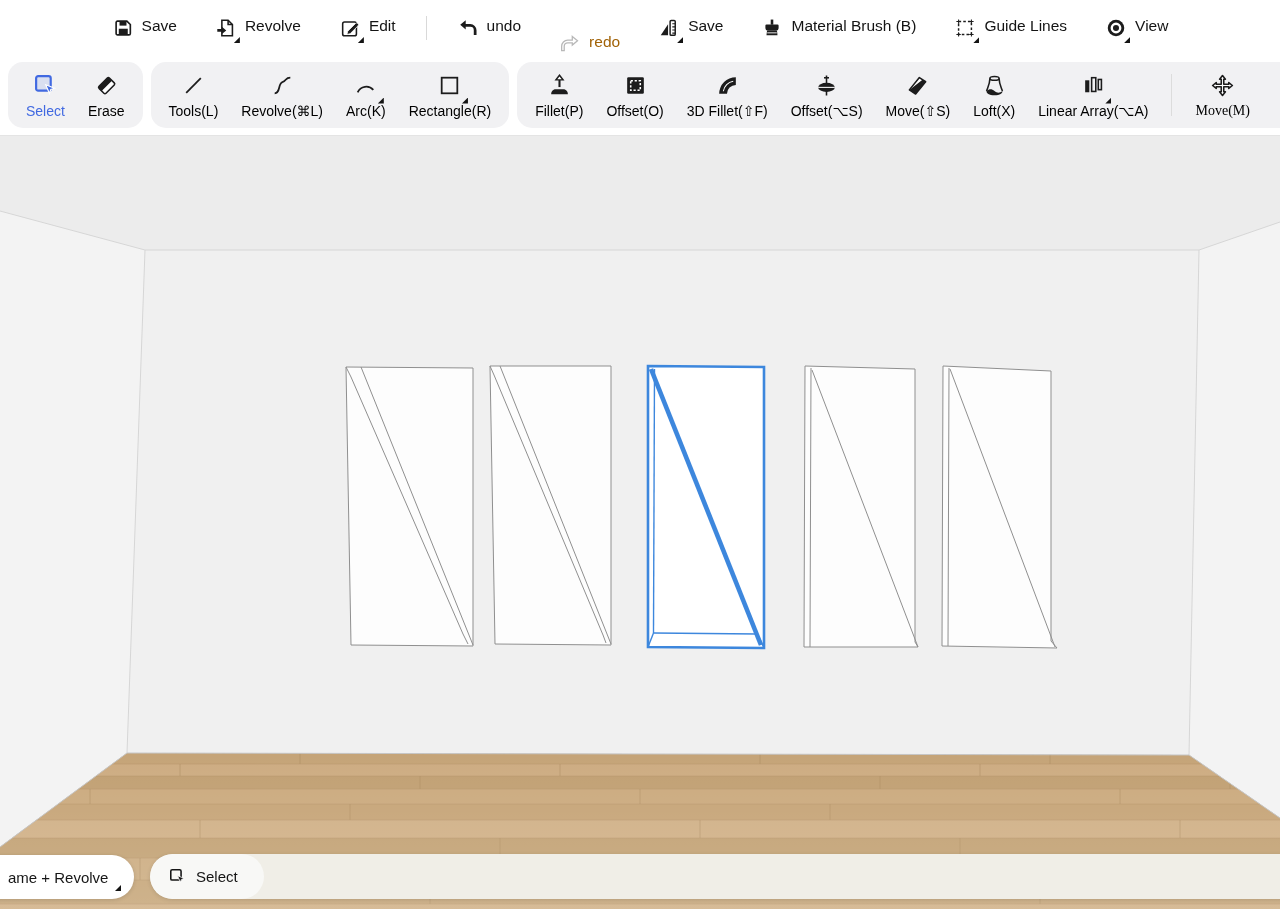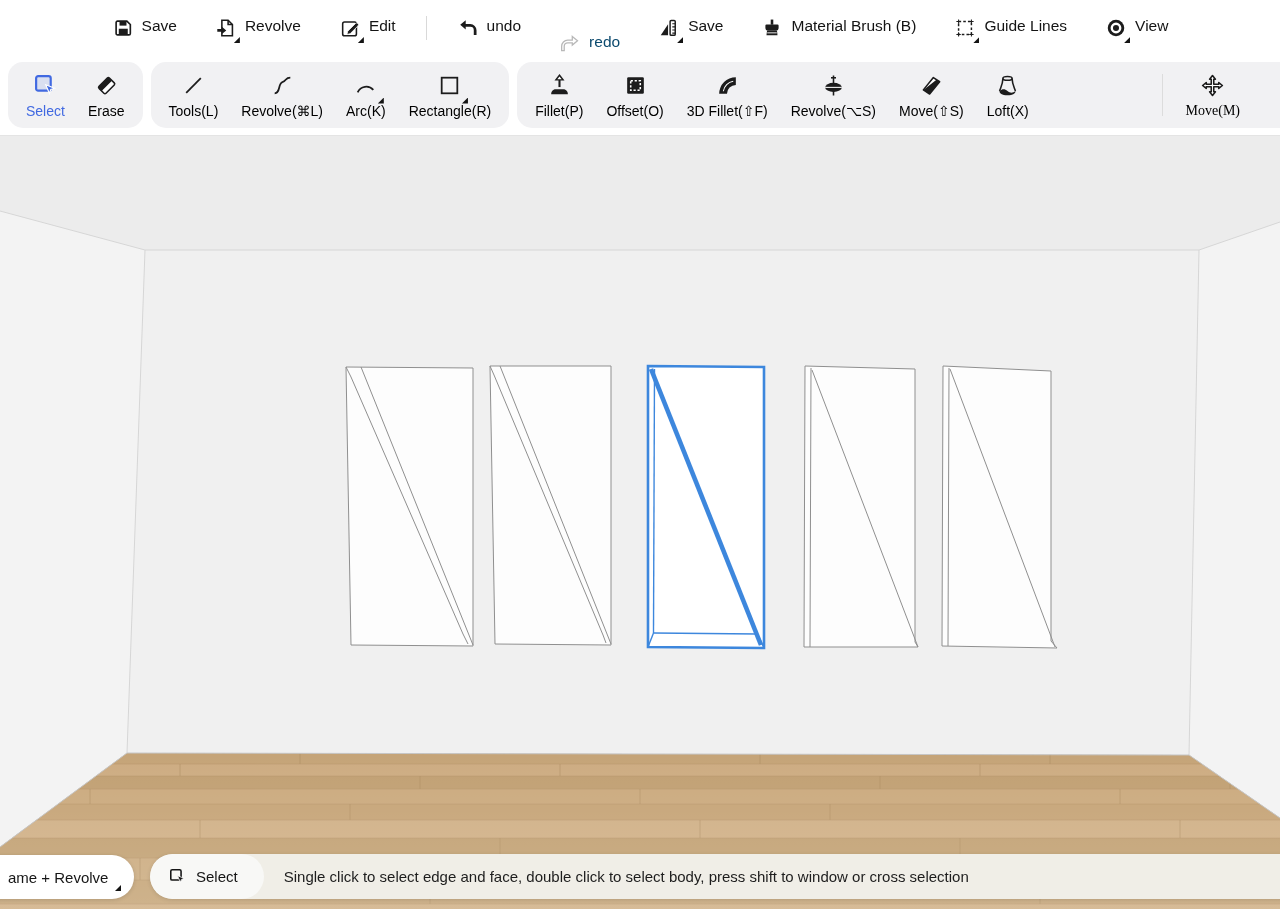--- a/index.html
+++ b/index.html
@@ -10,21 +10,21 @@
   }
   
   .menu-bar{
     height:56px;background:#ffffff;display:flex;align-items:center;
     justify-content:center;gap:38px;position:relative;z-index:5;
   }
   .menu-item{display:flex;align-items:flex-start;gap:8px;font-size:15.5px;
     font-weight:500;color:#141414;cursor:default;}
   .menu-item .iw{position:relative;width:22px;height:22px;display:flex;align-items:center;justify-content:center;}
   .menu-item svg{width:22px;height:22px;display:block;}
-  .menu-item.disabled{color:#0c4a6e;margin-top:32px;}
+  .menu-item.disabled{color:#a16207;margin-top:32px;}
   .msep{width:1px;height:24px;background:#d9d9d9;margin:0 -8px;}
   .dd{position:absolute;right:-3px;bottom:-4px;width:6px;height:6px;background:#141414;
     clip-path:polygon(100% 0,100% 100%,0 100%);}
   
   .ribbon{
     height:80px;background:#ffffff;display:flex;align-items:flex-start;
     padding:6px 0 0 8px;box-sizing:border-box;border-bottom:1px solid #e4e4e4;
     position:relative;z-index:5;
   }
   .tgroup{background:#f1f1f3;border-radius:15px;height:66px;display:flex;
@@ -258,40 +258,51 @@
     </div>
     <div class="tool">
       <span class="ic">
         <svg viewBox="0 0 24 24">
             <path d="M12 2.4v19.2" stroke="#1c1c1c" stroke-width="1.5"></path>
             <path d="M9.6 4.6h4.8" stroke="#1c1c1c" stroke-width="1.5"></path>
             <ellipse cx="12" cy="13.8" rx="8" ry="4.4" fill="#1c1c1c"></ellipse>
             <path d="M4 13.8h16" stroke="#fff" stroke-width="1"></path>
           </svg>
       </span>
-      <span>Revolve(⌥S)</span>
+      <span>Offset(⌥S)</span>
     </div>
     <div class="tool">
       <span class="ic">
         <svg viewBox="0 0 24 24">
             <path d="M4.2 16.2 13.8 4.4l6 4L10.2 20.2z" fill="#fff" stroke="#1c1c1c" stroke-width="1.5" stroke-linejoin="round"></path>
             <path d="M4.2 16.2 10.2 20.2 19.8 8.4 16.8 6.4z" fill="#1c1c1c"></path>
           </svg>
       </span>
       <span>Move(⇧S)</span>
     </div>
     <div class="tool">
       <span class="ic">
         <svg viewBox="0 0 24 24">
             <ellipse cx="12" cy="5.2" rx="4.4" ry="1.8" fill="none" stroke="#1c1c1c" stroke-width="1.5"></ellipse>
             <path d="M7.6 5.2C7.4 10.8 5.6 13.6 4.4 17.2M16.4 5.2c.2 5.6 2 8.4 3.2 12" fill="none" stroke="#1c1c1c" stroke-width="1.5"></path>
             <path d="M4.4 17.2c2.6-2.2 5-2.2 7.6 0s5 2.2 7.6 0c.6 1.8-2.4 4.2-7.6 4.2s-8.2-2.4-7.6-4.2z" fill="#1c1c1c"></path>
           </svg>
       </span>
       <span>Loft(X)</span>
+    </div>
+    <div class="tool">
+      <span class="ic">
+        <svg viewBox="0 0 24 24">
+            <rect x="4" y="7" width="4" height="11.5" fill="#1c1c1c"></rect>
+            <rect x="10.2" y="4.5" width="4" height="13.2" fill="none" stroke="#1c1c1c" stroke-width="1.5"></rect>
+            <rect x="16.6" y="6.2" width="3" height="9.8" fill="none" stroke="#1c1c1c" stroke-width="1.5"></rect>
+          </svg>
+        <span class="dd"></span>
+      </span>
+      <span>Linear Array(⌥A)</span>
     </div>
 
     <div class="gsep"></div>
 
     <div class="tool" style="margin-right:40px;font-family:Liberation Serif, serif;">
       <span class="ic">
         <svg viewBox="0 0 24 24">
             <path d="M12 2.5 14.8 6H13.2v4.8H18V9.2l3.5 2.8L18 14.8v-1.6h-4.8V18h1.6L12 21.5 9.2 18h1.6v-4.8H6v1.6L2.5 12 6 9.2v1.6h4.8V6H9.2Z" fill="#fff" stroke="#1c1c1c" stroke-width="1.5" stroke-linejoin="round"></path>
           </svg>
       </span>
@@ -401,14 +412,13 @@
 </div>
 
 <div class="status-main">
   <div class="mode-seg">
     <svg viewBox="0 0 24 24">
         <rect x="3.5" y="3.5" width="13" height="13" rx="1.8" fill="none" stroke="#161616" stroke-width="2"></rect>
         <path d="M12 11 20.5 14.4 16.9 15.7 15.6 19.3Z" fill="#161616" stroke="#fff" stroke-width="1"></path>
       </svg>
     <span>Select</span>
   </div>
-  <span class="hint">Single click to select edge and face, double click to select body, press shift to window or cross selection</span>
 </div>
 
 </body></html>

